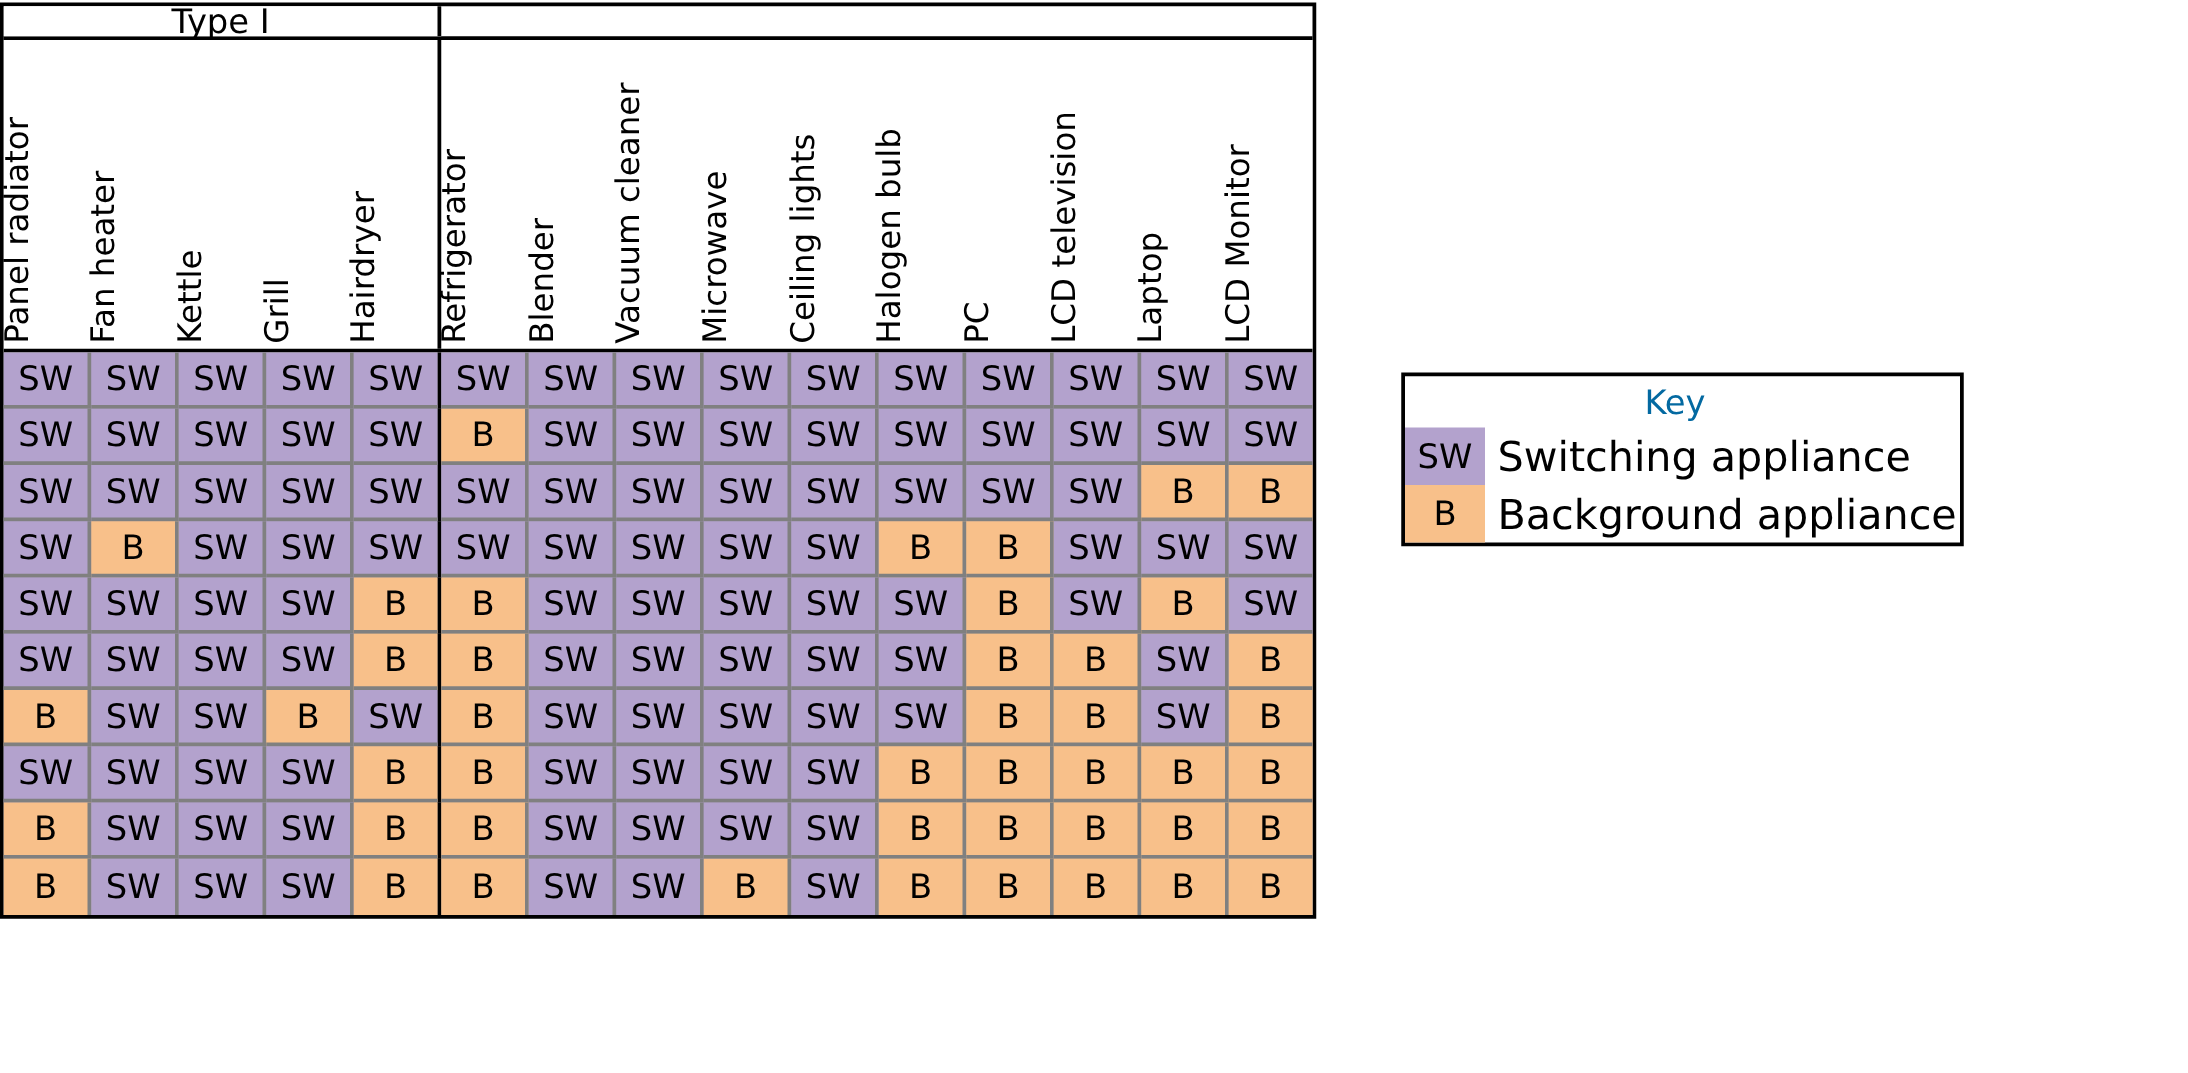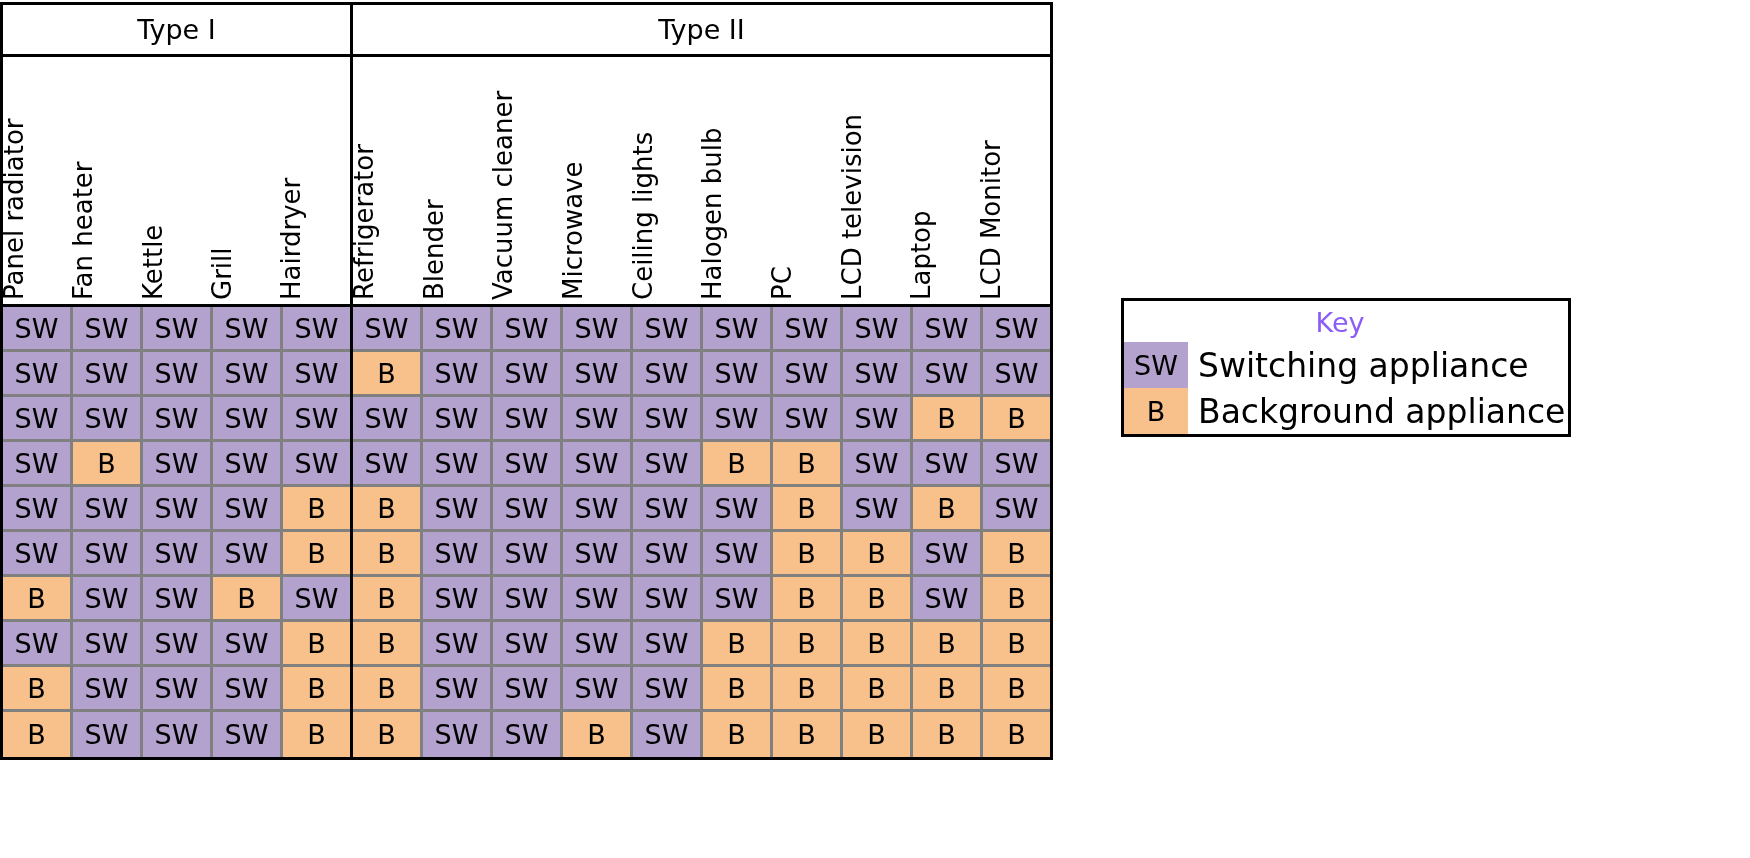--- a/index.html
+++ b/index.html
@@ -12,21 +12,21 @@
   #stage{position:relative;width:1750px;height:858px;}
 
   
   #matrix{
     position:absolute;left:0;top:2px;
     width:1053px;
     border:3px solid #000;
     box-sizing:border-box;
     background:#fff;
   }
-  .group-row{display:flex;height:52px;border-bottom:3px solid #000;box-sizing:border-box;}
+  .group-row{display:flex;height:27px;border-bottom:3px solid #000;box-sizing:border-box;}
   .group-cell{
     display:flex;align-items:center;justify-content:center;
     font-size:27px;color:#000;box-sizing:border-box;
     background:#fff;
   }
   .group-cell.g1{width:350px;border-right:3px solid #000;}
   .group-cell.g2{flex:1;}
 
   .label-row{display:flex;height:250px;border-bottom:3px solid #000;box-sizing:border-box;background:#fff;}
   .label-block{display:flex;box-sizing:border-box;}
@@ -73,21 +73,21 @@
   #keybox{
     position:absolute;left:1121px;top:298px;
     width:450px;
     border:3px solid #000;
     box-sizing:border-box;
     background:#fff;
     padding:0;
   }
   #key-title{
     text-align:center;
-    font-size:27px;color:#8b5cf6;
+    font-size:27px;color:#0369a1;
     padding:6px 12px 4px 0;
   }
   .key-row{display:flex;align-items:center;height:46px;}
   .key-swatch{
     width:64px;height:46px;
     display:flex;align-items:center;justify-content:center;
     font-size:27px;color:#000;
     box-sizing:border-box;
     flex:0 0 64px;
   }
@@ -100,21 +100,20 @@
 </style>
 </head>
 <body>
 
 <div id="stage">
 
   <div id="matrix">
 
     <div class="group-row">
       <div class="group-cell g1">Type I</div>
-      <div class="group-cell g2">Type II</div>
     </div>
 
     <div class="label-row">
       <div class="label-block b1">
         <div class="vlabel">
             <span>Panel radiator</span>
           </div>
         <div class="vlabel">
             <span>Fan heater</span>
           </div>

